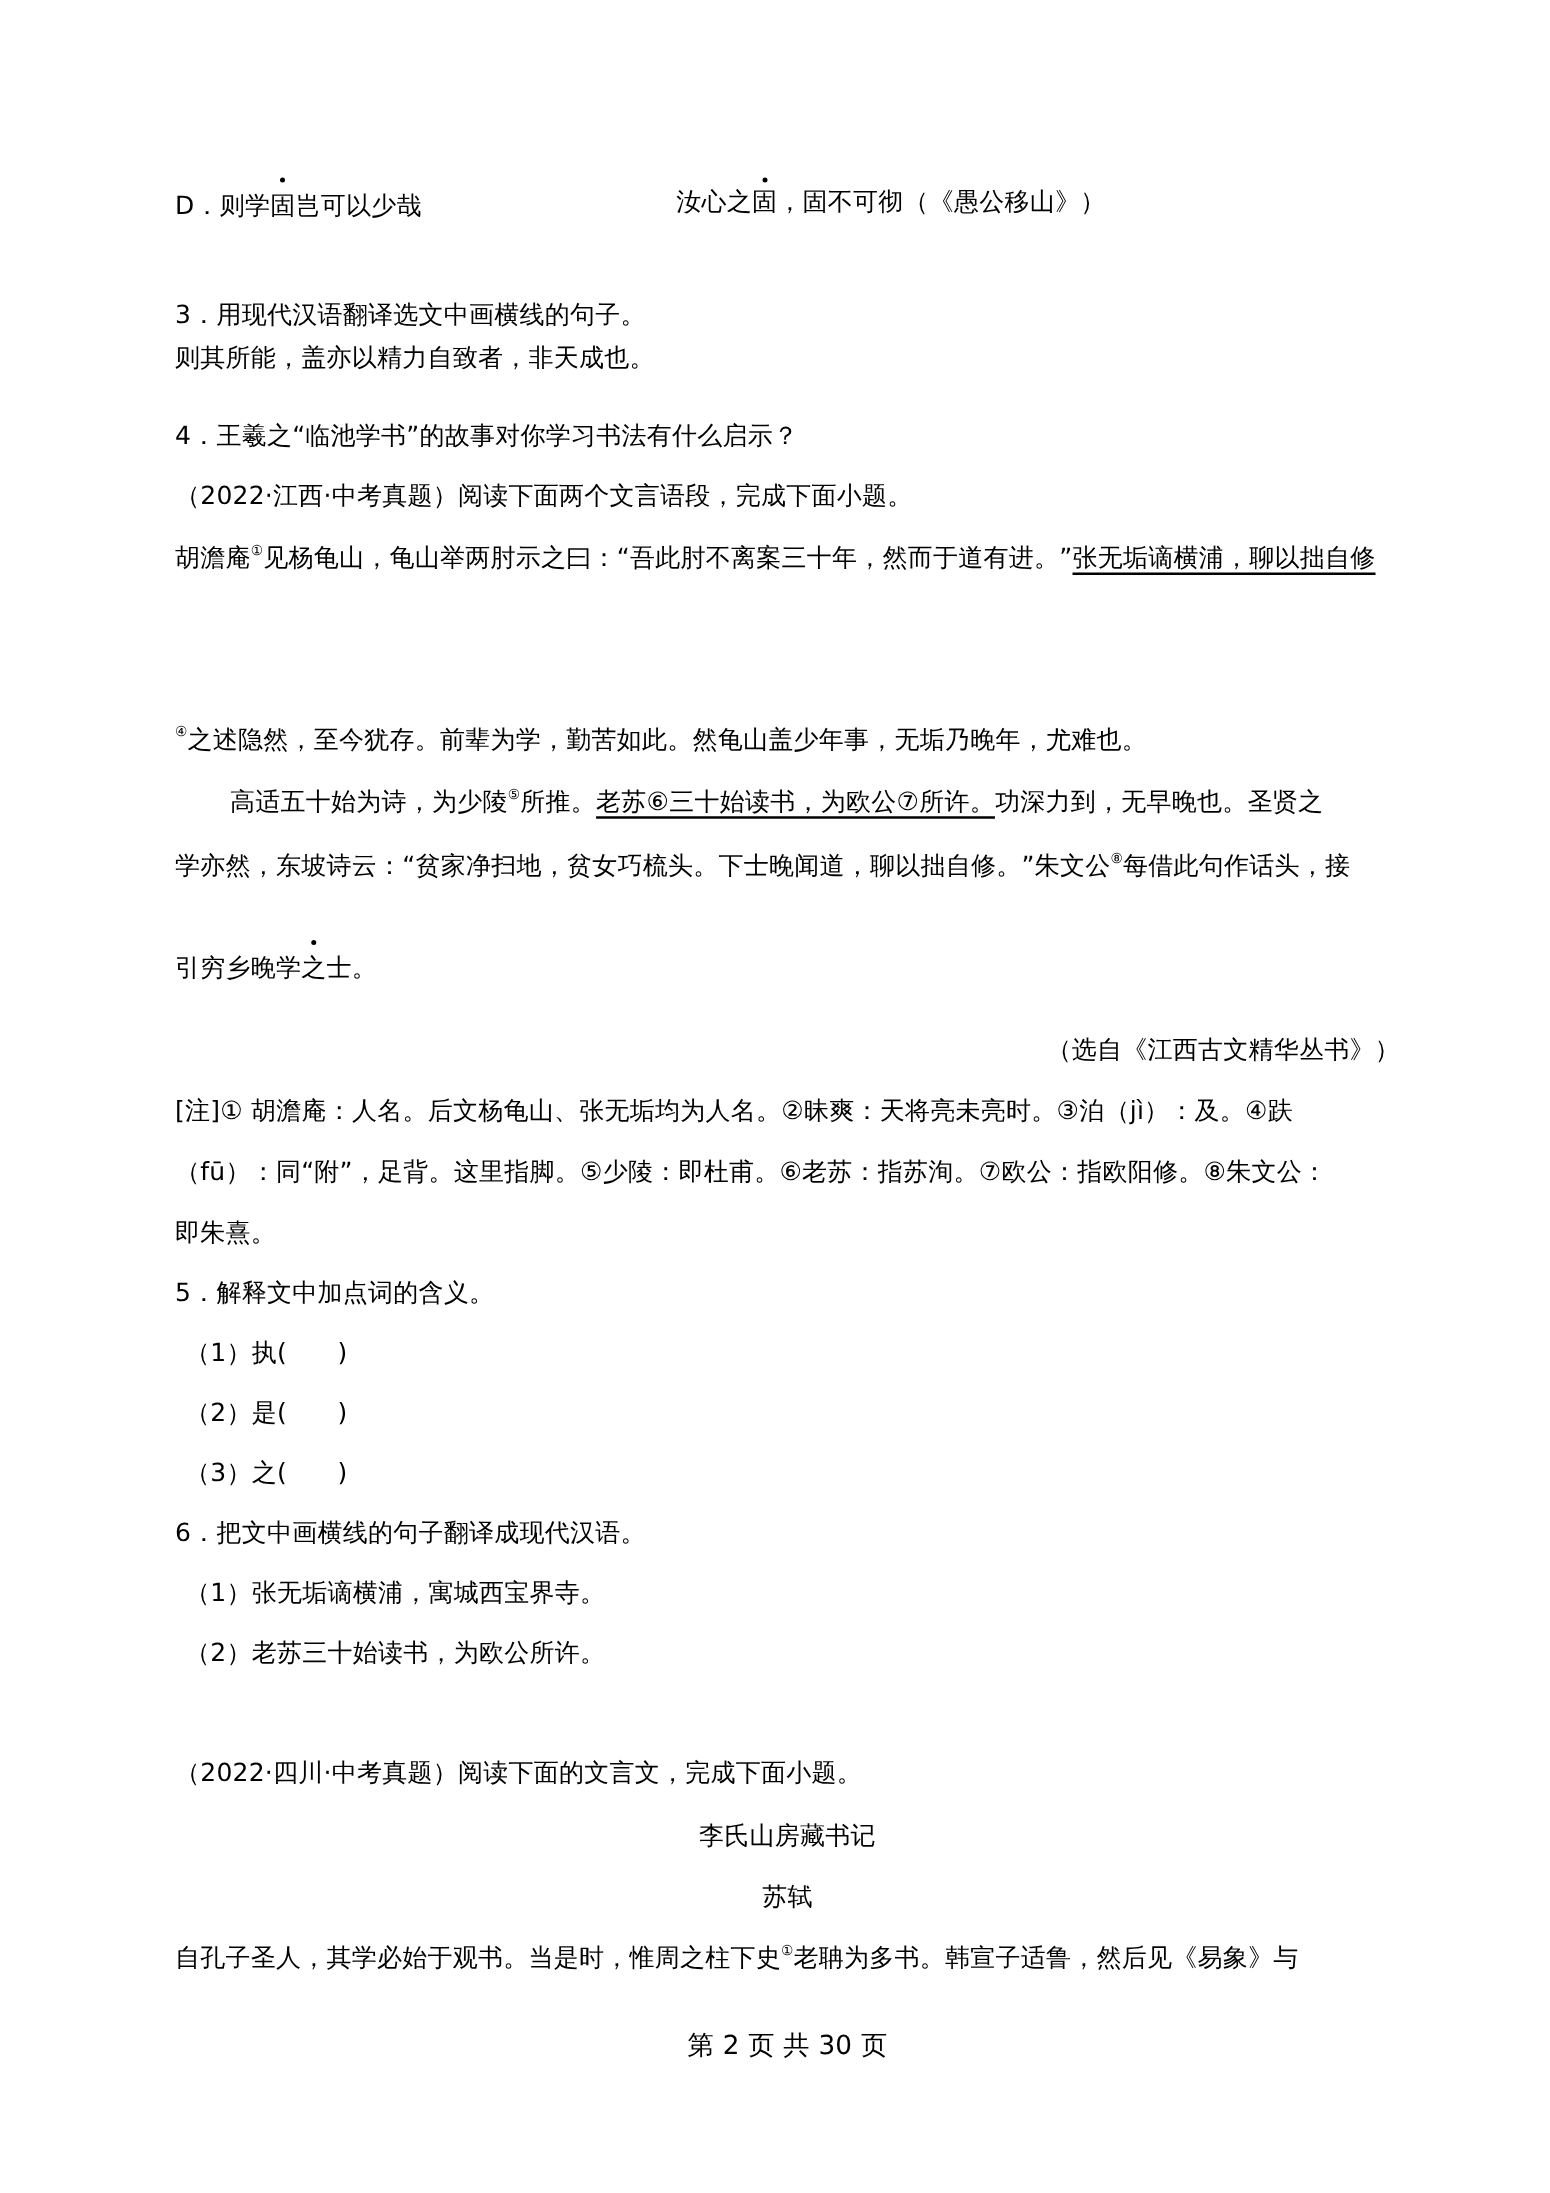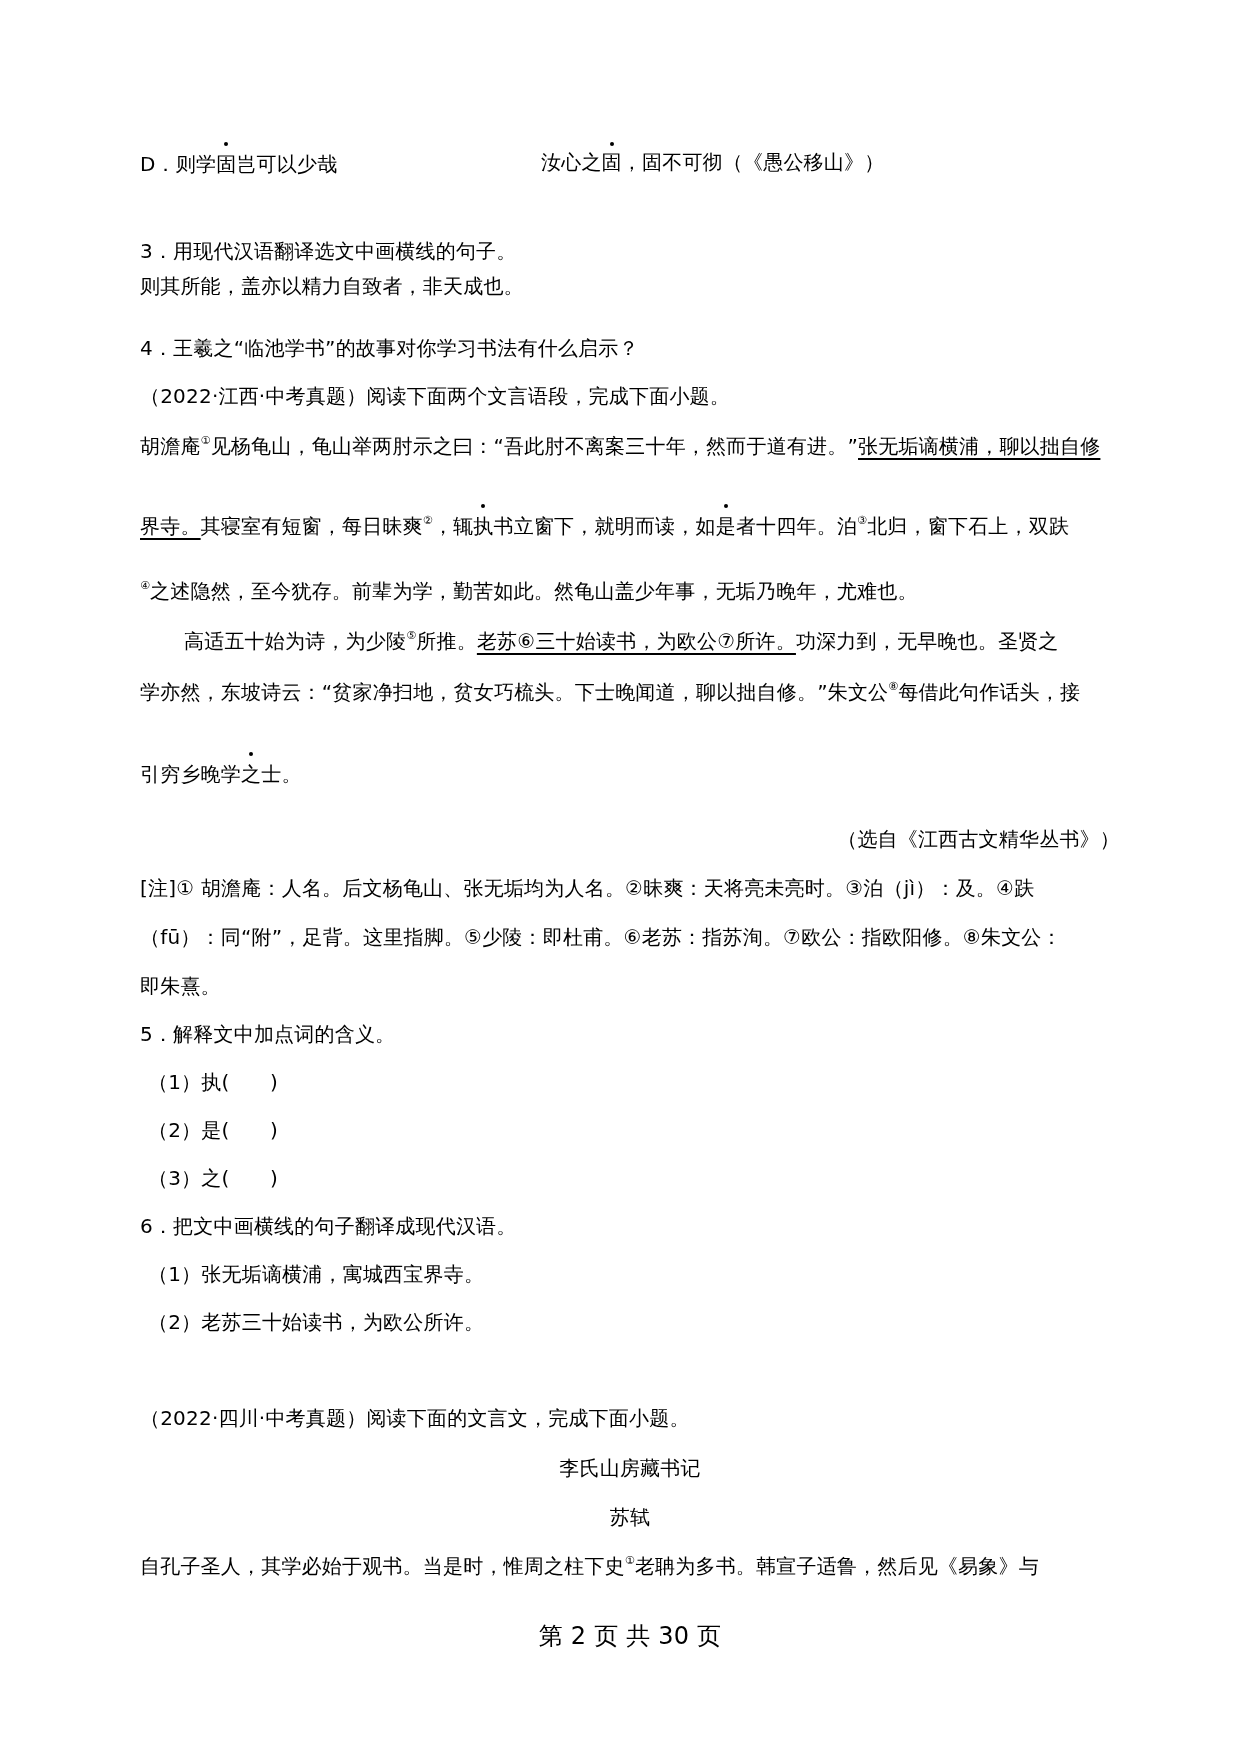--- a/index.html
+++ b/index.html
@@ -18,21 +18,21 @@
       content: ""; position: absolute; left: 50%; top: -8px;
       width: 4px; height: 4px; margin-left: -2px; border-radius: 50%;
       background: #000;
     }
     .ul { text-decoration: underline; text-underline-offset: 5px; text-decoration-thickness: 1.5px; }
     sup.fn { font-size: 11px; vertical-align: 9px; line-height: 0; }
     .center { left: 0; width: 1204px; text-align: center; }
     .right { left: auto; right: 120px; }
     .indent { left: 156px; }
     .sub { left: 120px; }
-    .footer { font-size: 24px; }
+    .footer { font-size: 21px; }
   </style>
 </head>
 <body>
 
 <div class="page">
 
   <div class="line" style="top:150px;">
     <span>D．</span><span>则学</span><span class="dot">固</span><span>岂可以少哉</span>
   </div>
   <div class="line" style="top:150px; left:513px;font-family:Liberation Mono, monospace;">
@@ -41,23 +41,20 @@
 
   <div class="line" style="top:237px;">3．用现代汉语翻译选文中画横线的句子。</div>
   <div class="line" style="top:272px;">则其所能，盖亦以精力自致者，非天成也。</div>
 
   <div class="line" style="top:334px;">4．王羲之“临池学书”的故事对你学习书法有什么启示？</div>
 
   <div class="line" style="top:382px;">（2022·江西·中考真题）阅读下面两个文言语段，完成下面小题。</div>
 
   <div class="line" style="top:432px;">
     <span>胡澹庵</span><sup class="fn">①</sup><span>见杨龟山，龟山举两肘示之曰：“吾此肘不离案三十年，然而于道有进。”</span><span class="ul">张无垢谪横浦，聊以拙自修</span>
-  </div>
-  <div class="line" style="top:512px;">
-    <span class="ul">界寺。</span><span>其寝室有短窗，每日昧爽</span><sup class="fn">②</sup><span>，辄</span><span class="dot">执</span><span>书立窗下，就明而读，如</span><span class="dot">是</span><span>者十四年。泊</span><sup class="fn">③</sup><span>北归，窗下石上，双趺</span>
   </div>
   <div class="line" style="top:577px;">
     <sup class="fn">④</sup><span>之述隐然，至今犹存。前辈为学，勤苦如此。然龟山盖少年事，无垢乃晚年，尤难也。</span>
   </div>
 
   <div class="line indent" style="top:627px;">
     <span>高适五十始为诗，为少陵</span><sup class="fn">⑤</sup><span>所推。</span><span class="ul">老苏⑥三十始读书，为欧公⑦所许。</span><span>功深力到，无早晚也。圣贤之</span>
   </div>
   <div class="line" style="top:678px;">
     <span>学亦然，东坡诗云：“贫家净扫地，贫女巧梳头。下士晚闻道，聊以拙自修。”朱文公</span><sup class="fn">⑧</sup><span>每借此句作话头，接</span>

